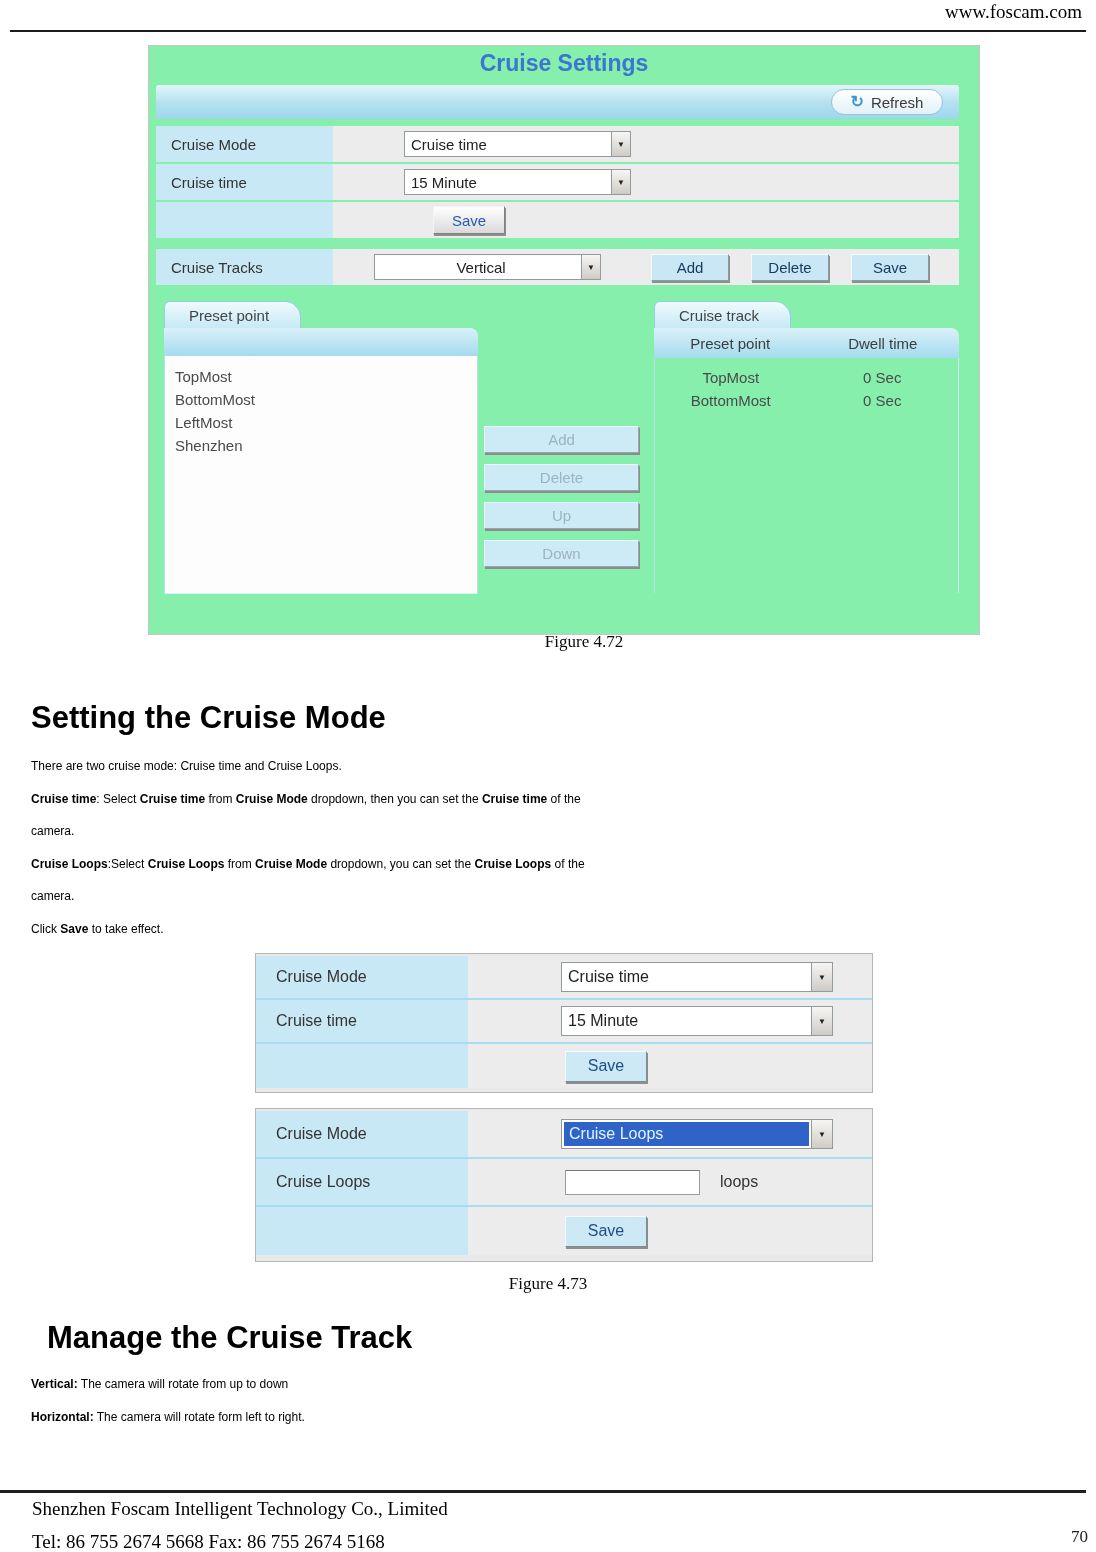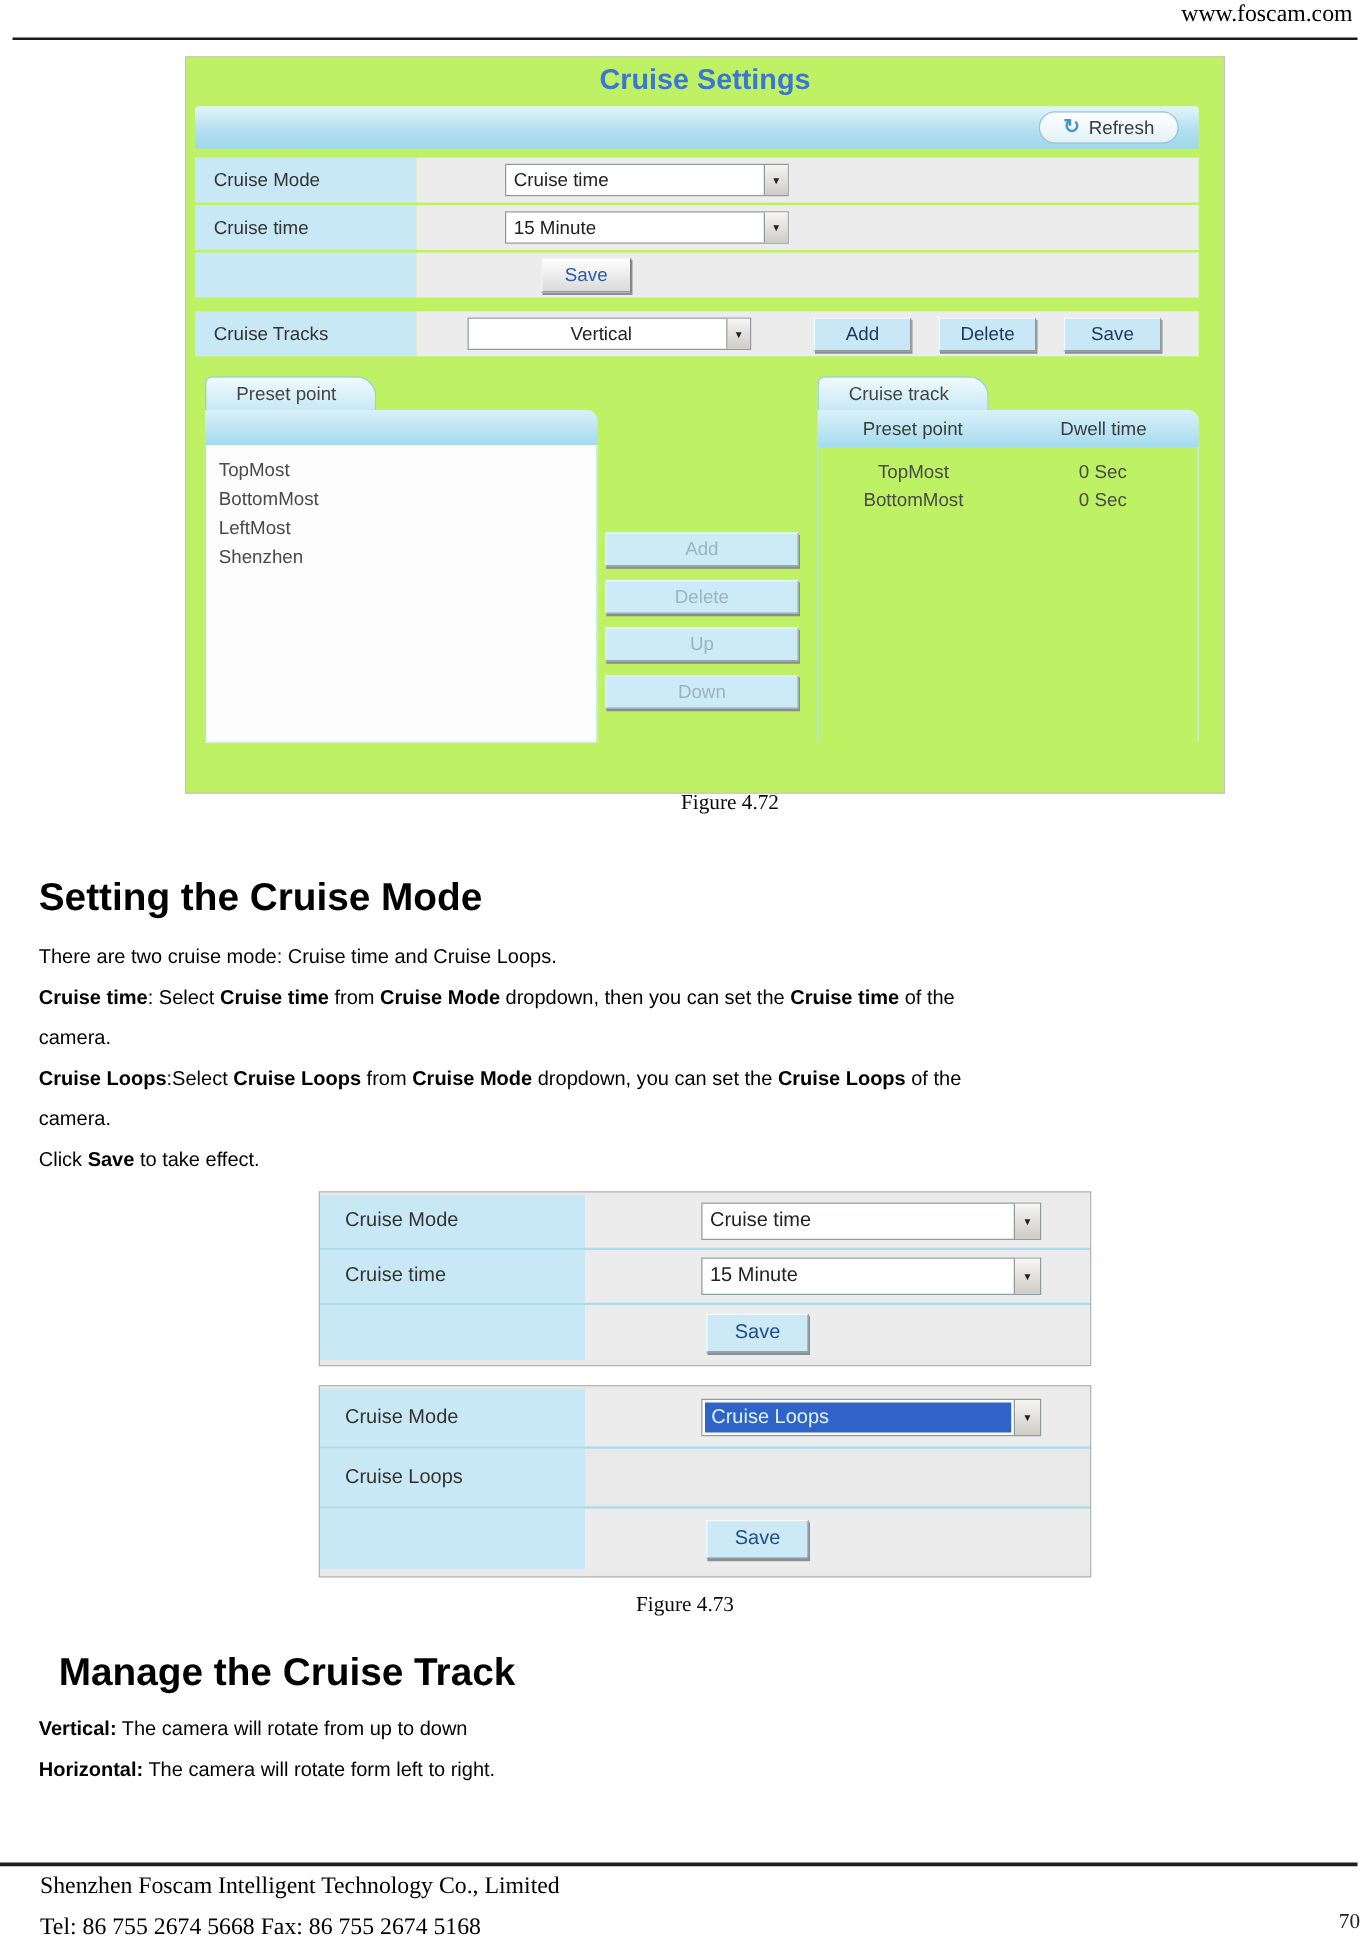--- a/index.html
+++ b/index.html
@@ -15,26 +15,26 @@
   .foot-rule { position:absolute; top:1490px; left:0; width:1086px; height:3px; background:#1f1f1f; }
   .foot-company { position:absolute; left:32px; top:1498px; font-family:"Liberation Serif",serif; font-size:19px; }
   .foot-tel { position:absolute; left:32px; top:1531px; font-family:"Liberation Serif",serif; font-size:19px; }
   .page-num { position:absolute; right:8px; top:1527px; font-family:"Liberation Serif",serif; font-size:17px; color:#222; }
 
   
   .caption { position:absolute; left:0; width:1096px; text-align:center; font-family:"Liberation Serif",serif; font-size:17px; color:#0a0a0a; }
   .cap1 { top:632px;margin-left:36px; } .cap2 { top:1274px; }
   .h-section { position:absolute; left:31px; font-size:31px; font-weight:bold; color:#000; }
   .h1 { top:700px; } .h2 { top:1320px;margin-left:16px; }
-  .bodytext { position:absolute; left:31px; width:1030px; font-size:16px; line-height:32.5px; color:#000; }
+  .bodytext { position:absolute; left:31px; width:1030px; font-size:12px; line-height:32.5px; color:#000; }
   .bt1 { top:750px; } .bt2 { top:1368px; }
 
   
   .fig1 { position:absolute; left:148px; top:45px; width:832px; height:590px;
-          background:#bef264; border:1px solid #c6c6c6;padding-left:33px; }
+          background:#86efac; border:1px solid #c6c6c6;padding-left:33px; }
   .fig1-title { position:absolute; top:4px; left:0; width:100%; text-align:center;
           font-size:23px; font-weight:bold; color:#3c76d3; }
   .hdr-bar { position:absolute; left:7px; top:39px; width:803px; height:34px; border-radius:3px;
           background:linear-gradient(#e3f5fb, #b3e0f0 55%, #9ed7ec); }
   .refresh-pill { position:absolute; right:16px; top:4px; width:112px; height:26px;
           background:linear-gradient(#ffffff,#e2f1f8); border:1px solid #9cc3d6; border-radius:13px;
           display:flex; align-items:center; justify-content:center; gap:7px; font-size:15px; color:#3a3a3a; cursor:default; }
   .refresh-ico { color:#3f97cf; font-weight:bold; font-size:16px; line-height:1; }
 
   .t-row { display:flex; height:36px; margin-bottom:2px; }
@@ -236,20 +236,24 @@
     <div class="f2-value">
       <div class="combo combo2">
         <span class="combo-sel">Cruise Loops</span>
         <span class="combo-text"></span>
         <span class="arrow-btn">▼</span>
       </div>
     </div>
   </div>
   <div class="f2-row">
     <div class="f2-label">Cruise Loops</div>
+    <div class="f2-value">
+      <input class="loops-input" value="" style="">
+      <span class="loops-unit">loops</span>
+    </div>
   </div>
   <div class="f2-row" style="border-bottom:none;">
     <div class="f2-label"></div>
     <div class="f2-value">
       <div class="btn3d save2">Save</div>
     </div>
   </div>
 </div>
 
 <div class="caption cap2">Figure 4.73</div>

